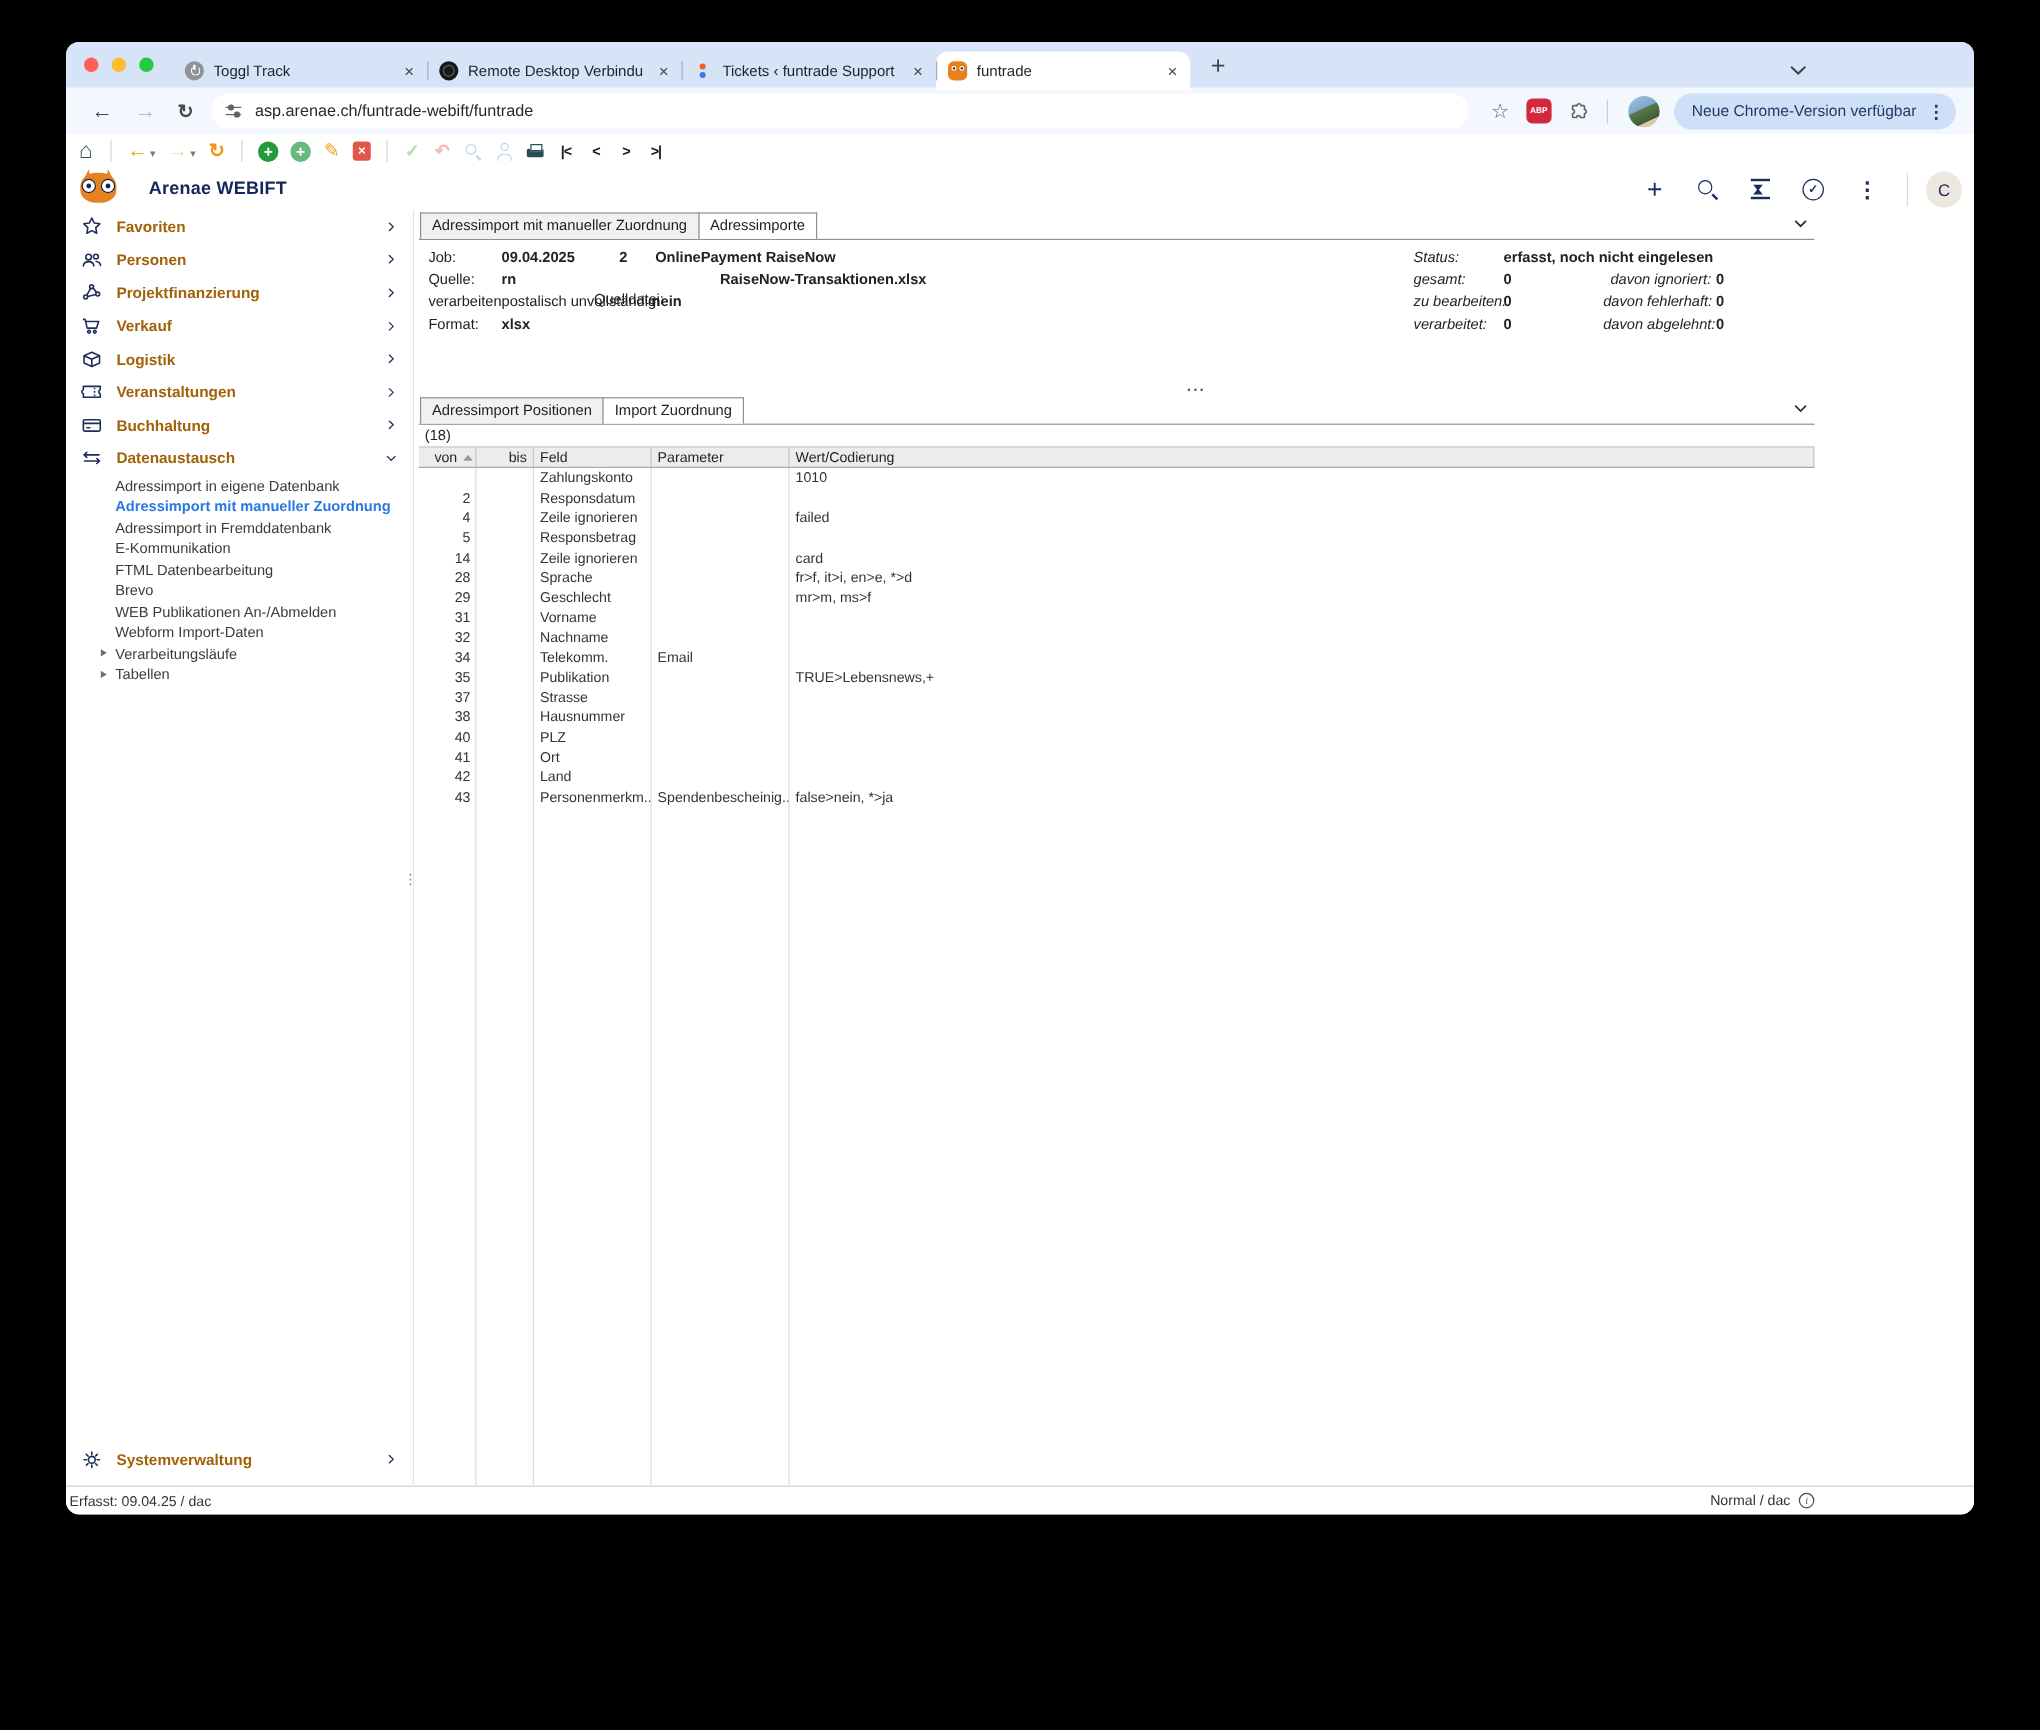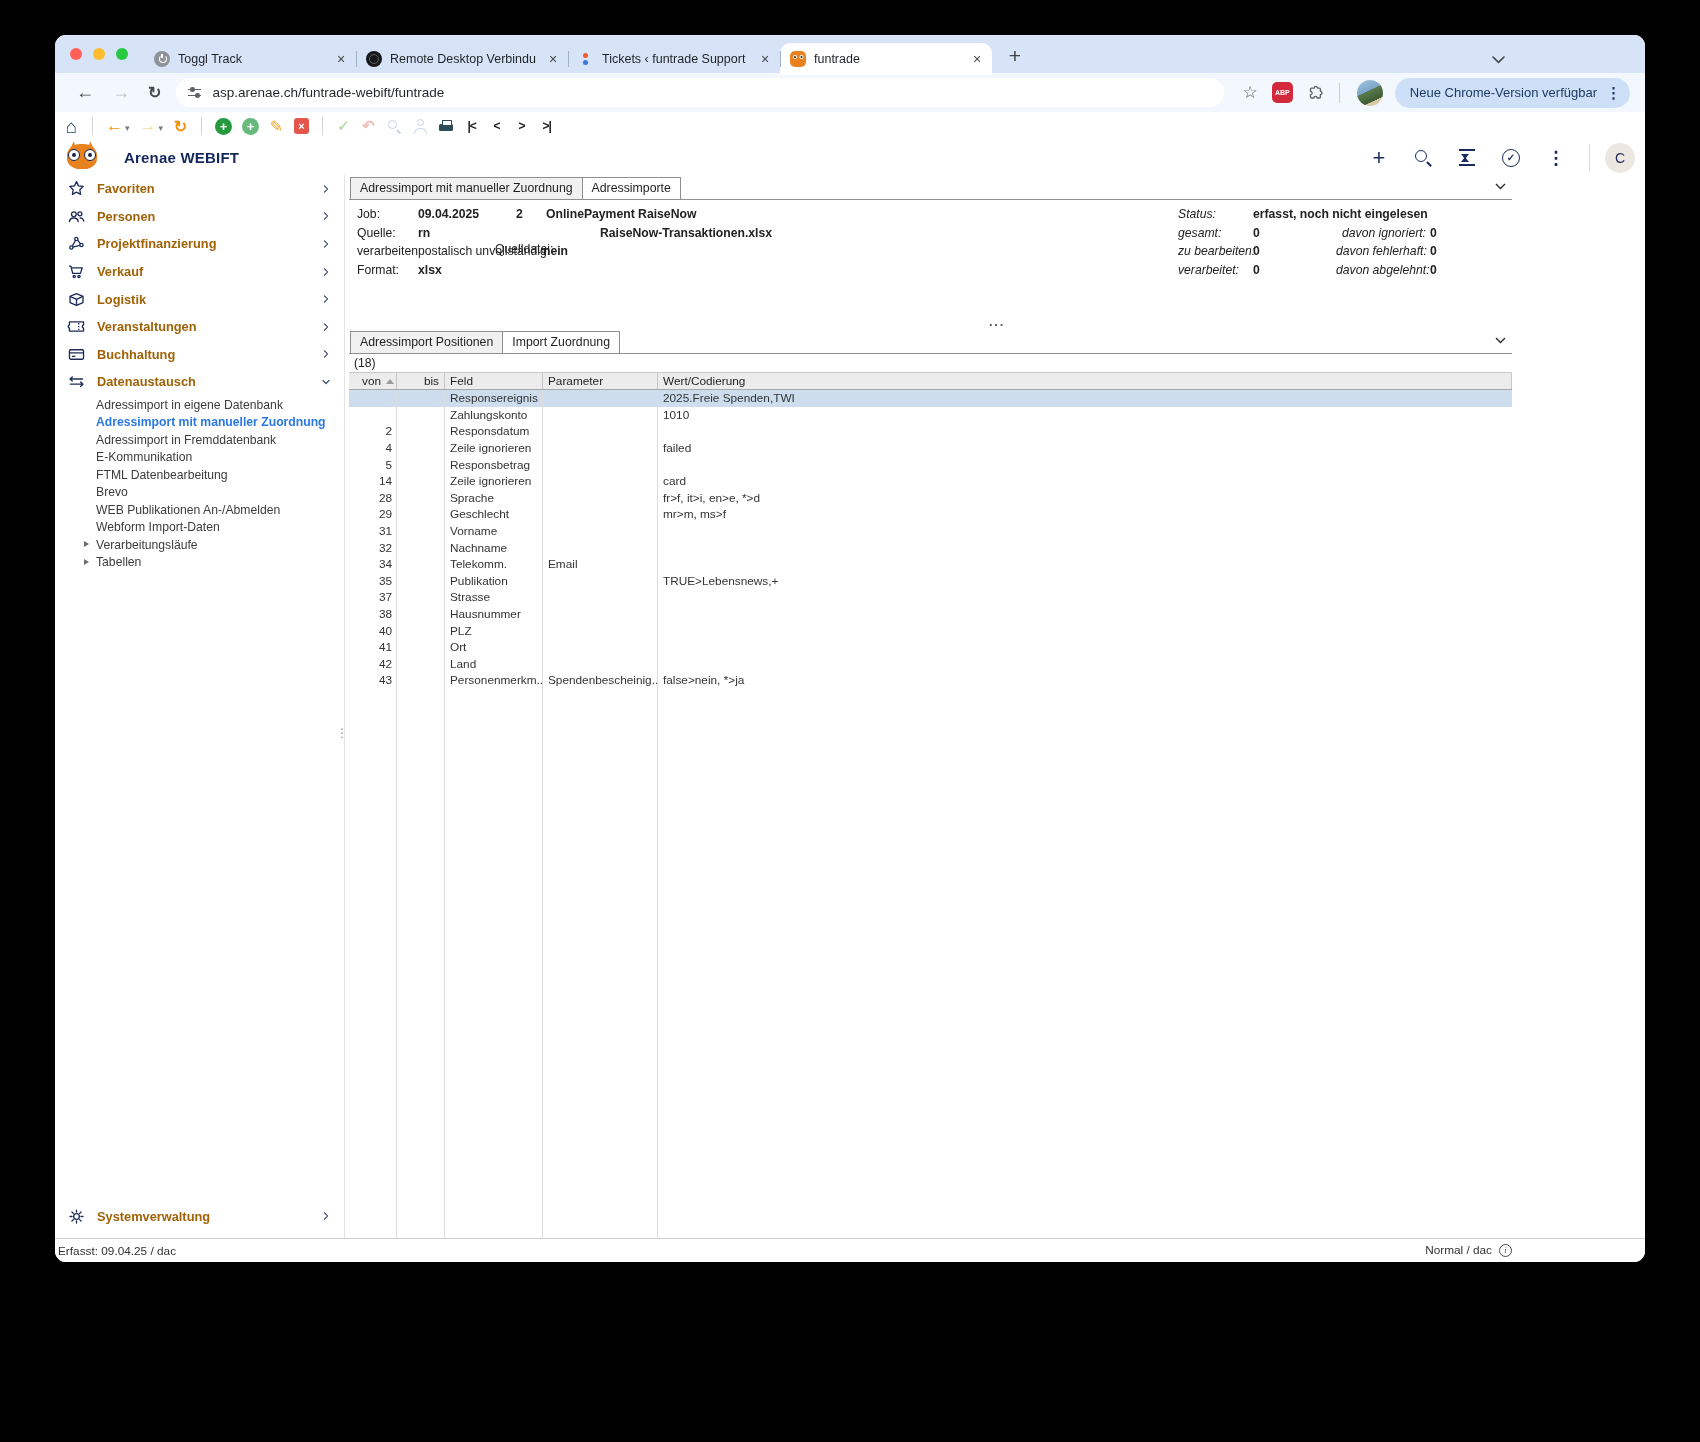--- a/index.html
+++ b/index.html
@@ -560,27 +560,20 @@
             <span>Feld</span>
           </div>
           <div class="th">
             <span>Parameter</span>
           </div>
           <div class="th">
             <span>Wert/Codierung</span>
           </div>
         </div>
         <div class="tbody">
-          <div class="trow selected">
-              <span class="td right"></span>
-              <span class="td right"></span>
-              <span class="td">Responsereignis</span>
-              <span class="td"></span>
-              <span class="td">2025.Freie Spenden,TWI</span>
-            </div>
             <div class="trow">
               <span class="td right"></span>
               <span class="td right"></span>
               <span class="td">Zahlungskonto</span>
               <span class="td"></span>
               <span class="td">1010</span>
             </div>
             <div class="trow">
               <span class="td right">2</span>
               <span class="td right"></span>

